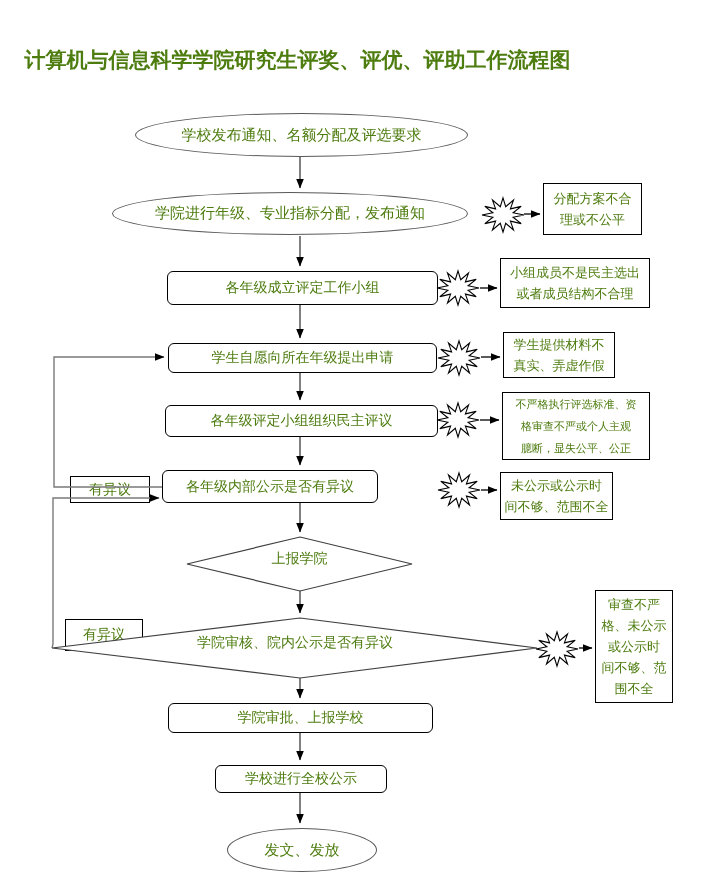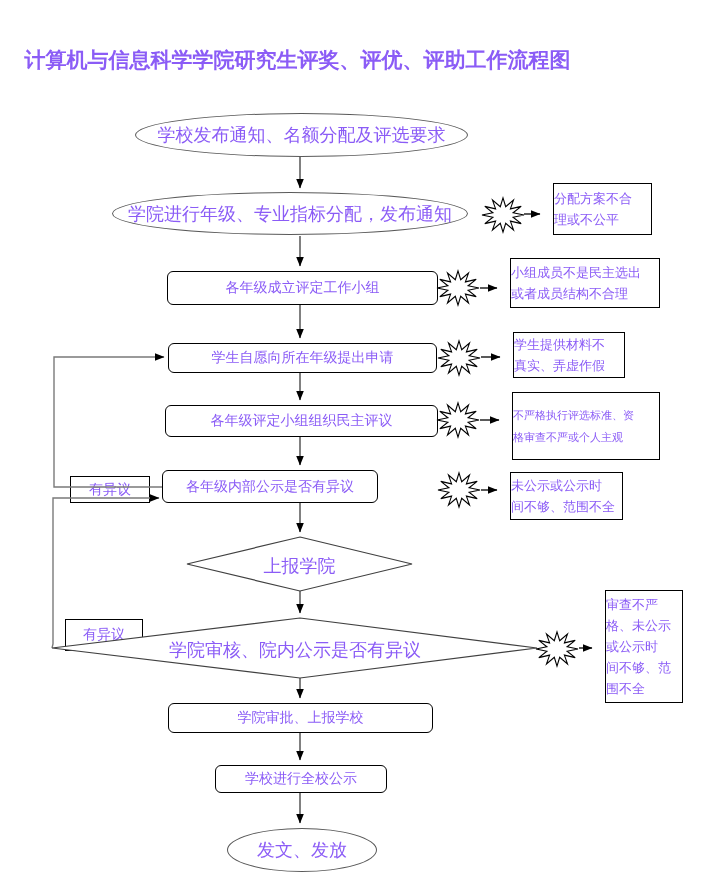--- a/index.html
+++ b/index.html
@@ -1,31 +1,31 @@
 <!DOCTYPE html>
 <html><head>
 <meta charset="utf-8">
 <style>
   html,body{margin:0;padding:0;background:#fff;}
   .stage{position:relative;width:705px;height:874px;background:#fff;overflow:hidden;
-         font-family:"Liberation Sans","DejaVu Sans",sans-serif;color:#8b5cf6;}
+         font-family:"Liberation Sans","DejaVu Sans",sans-serif;color:#4d7c0f;}
   .abs{position:absolute;box-sizing:border-box;}
   .title{left:0;top:46px;width:595px;text-align:center;font-family:"Liberation Serif","DejaVu Serif",serif;
          font-weight:bold;font-size:21px;letter-spacing:0px;z-index:3;}
   .node{display:flex;align-items:center;justify-content:center;text-align:center;
         background:#fff;font-size:14px;z-index:1;border-radius:6px;}
   .rect{border:1px solid #000;}
-  .ellipse{border:1px solid #595959;border-radius:50%;font-size:18px;}
+  .ellipse{border:1px solid #595959;border-radius:50%;font-size:15px;}
   .sidenote{border:1px solid #000;background:#fff;display:flex;flex-direction:column;
-            align-items:flex-start;justify-content:center;text-align:center;font-size:13px;
-            line-height:21px;z-index:1;margin-left:10px;}
+            align-items:center;justify-content:center;text-align:center;font-size:13px;
+            line-height:21px;z-index:1;}
   .objection{border:1px solid #000;background:#fff;display:flex;align-items:center;
              justify-content:center;font-size:14px;z-index:1;margin-top:24px;}
-  .dlabel{display:flex;align-items:flex-end;justify-content:center;text-align:center;
-          font-size:18px;z-index:3;background:transparent;}
+  .dlabel{display:flex;align-items:flex-start;justify-content:center;text-align:center;
+          font-size:14px;z-index:3;background:transparent;}
   svg.layer{position:absolute;left:0;top:0;z-index:2;pointer-events:none;}
 </style>
 </head>
 <body>
 
 <div class="stage">
 
   <div class="abs title">计算机与信息科学学院研究生评奖、评优、评助工作流程图</div>
 
   <div class="abs node ellipse" style="left:135px;top:113px;width:333px;height:44px;">
@@ -72,20 +72,21 @@
     <div>小组成员不是民主选出</div>
     <div>或者成员结构不合理</div>
   </div>
   <div class="abs sidenote" style="left:503px;top:332px;width:112px;height:46px;">
     <div>学生提供材料不</div>
     <div>真实、弄虚作假</div>
   </div>
   <div class="abs sidenote" style="left:502px;top:392px;width:148px;height:68px;font-size:11px;line-height:22px;">
     <div>不严格执行评选标准、资</div>
     <div>格审查不严或个人主观</div>
+    <div>臆断，显失公平、公正</div>
   </div>
   <div class="abs sidenote" style="left:500px;top:472px;width:113px;height:48px;">
     <div>未公示或公示时</div>
     <div>间不够、范围不全</div>
   </div>
   <div class="abs sidenote" style="left:595px;top:590px;width:78px;height:113px;line-height:21px;">
     <div>审查不严</div>
     <div>格、未公示</div>
     <div>或公示时</div>
     <div>间不够、范</div>

